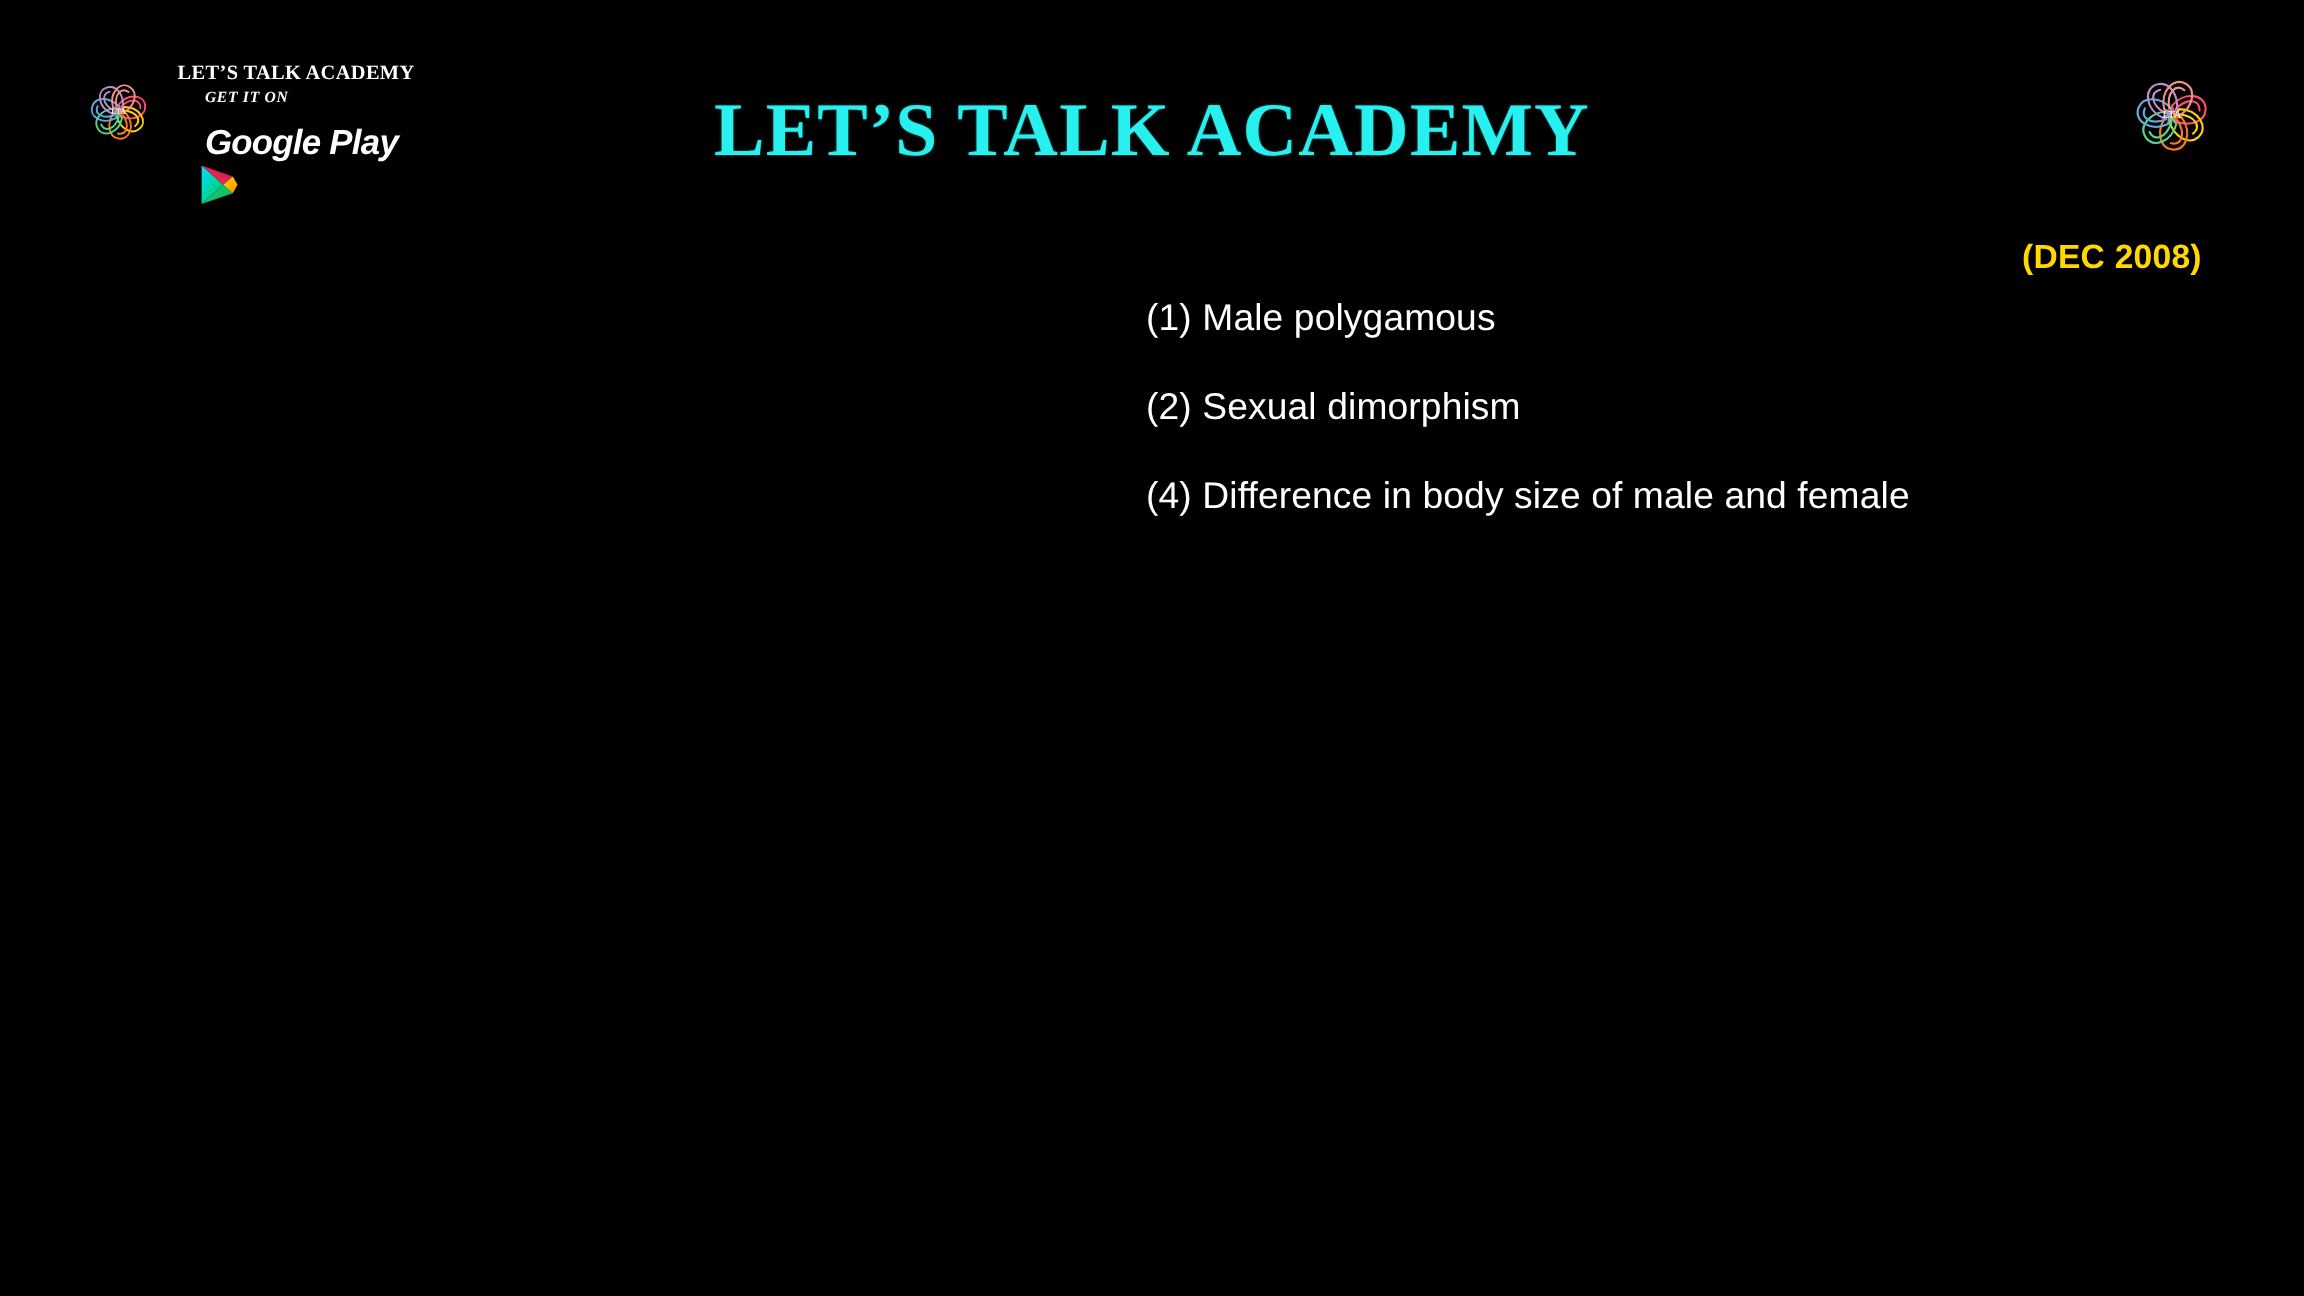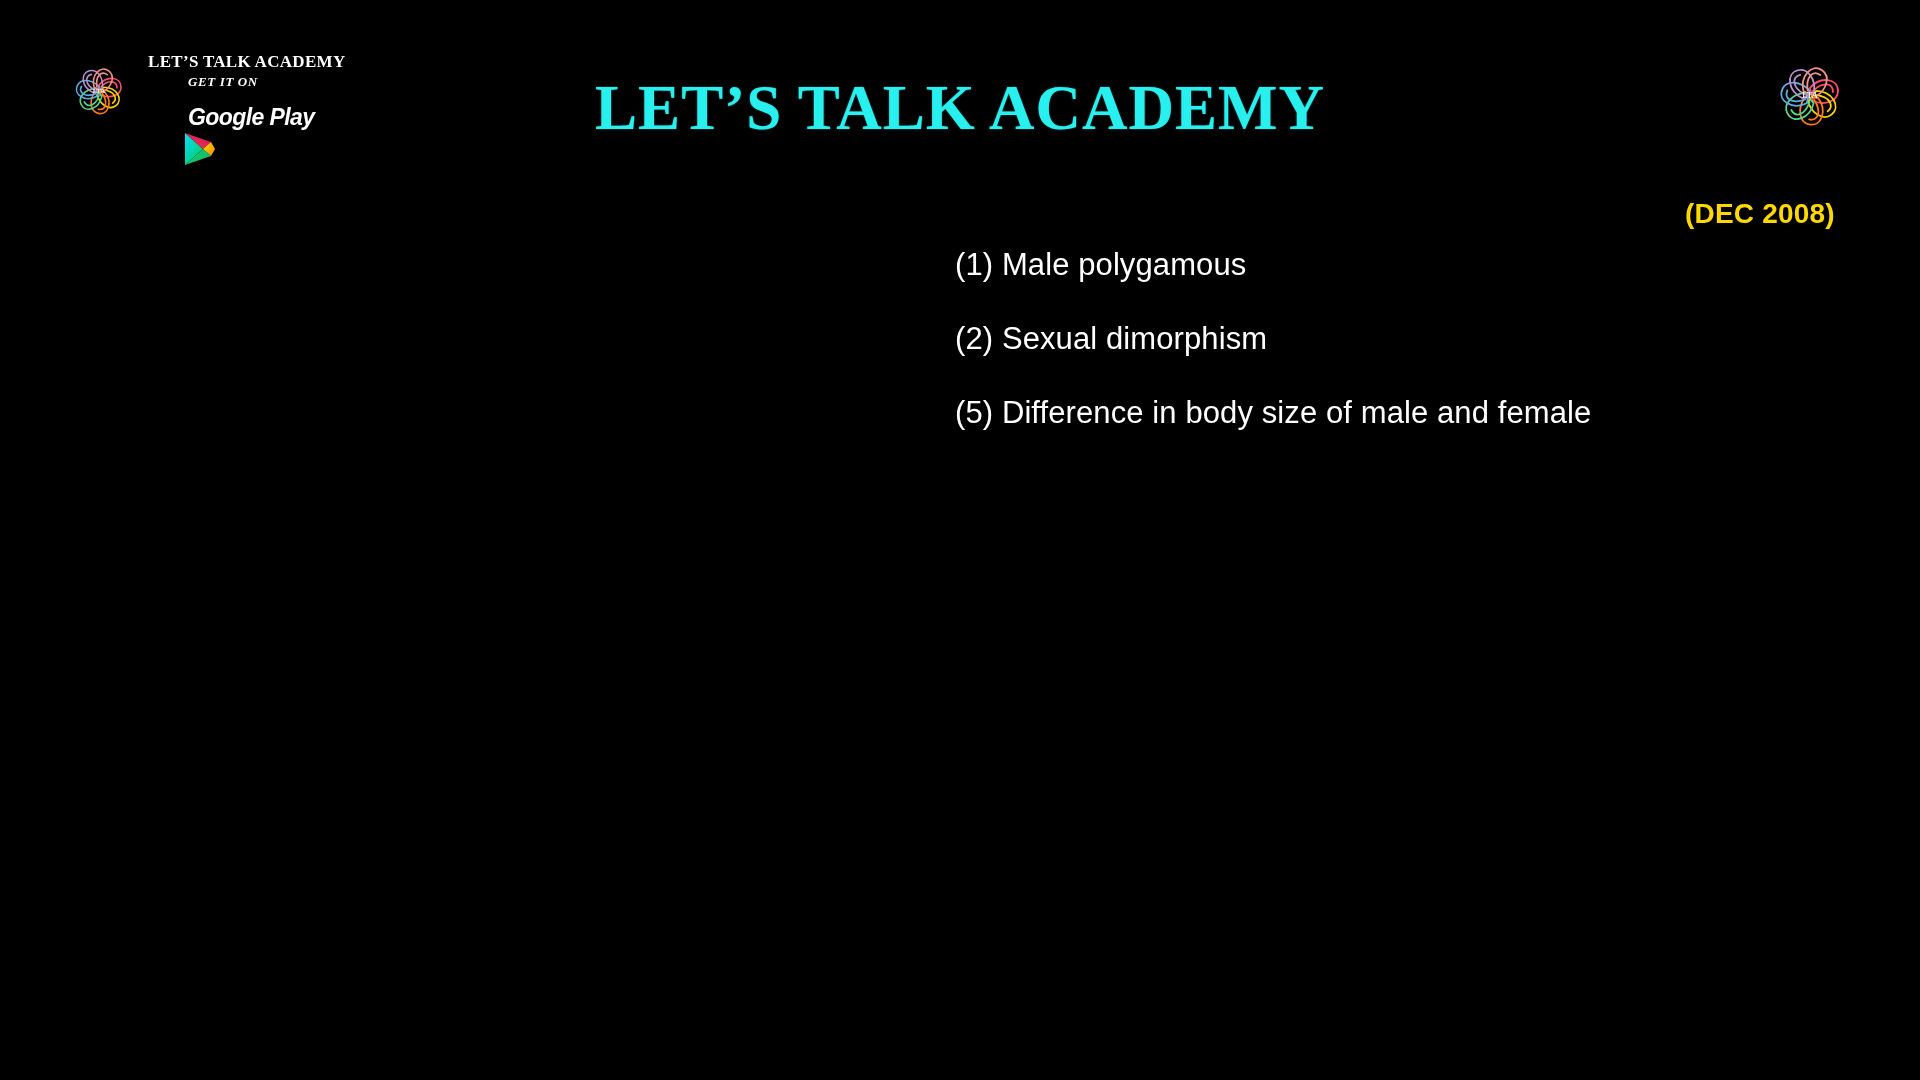--- a/index.html
+++ b/index.html
@@ -65,21 +65,21 @@
     color: #ffffff;
     font-family: "Liberation Serif", serif;
     font-weight: bold;
     font-size: 13px;
     letter-spacing: 0.6px;
   }
   .store-name {
     color: #ffffff;
     font-family: "Liberation Sans", sans-serif;
     font-weight: bold;
-    font-size: 23px;
+    font-size: 29px;
     letter-spacing: -0.6px;
     margin-top: 18px;
   }
 
   .main-title {
     position: absolute;
     left: 0;
     right: 0;
     top: 72px;
     text-align: center;
@@ -246,15 +246,15 @@
   </svg>
 </div>
 
 <div class="content">
 
   <div class="exam-tag">(DEC 2008)</div>
 
 
   <div class="option">(1) Male polygamous</div>
   <div class="option">(2) Sexual dimorphism</div>
-  <div class="option">(5) Difference in body size of male and female</div>
+  <div class="option">(4) Difference in body size of male and female</div>
 
 </div>
 
 </body></html>

